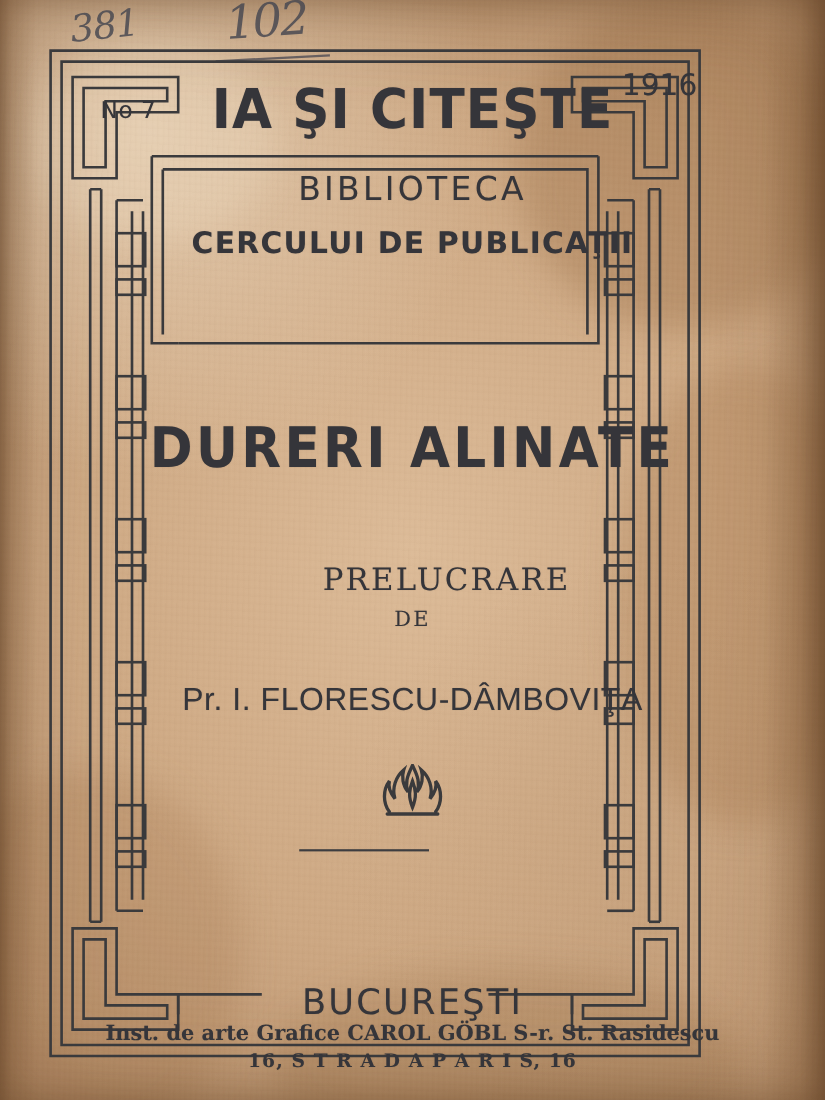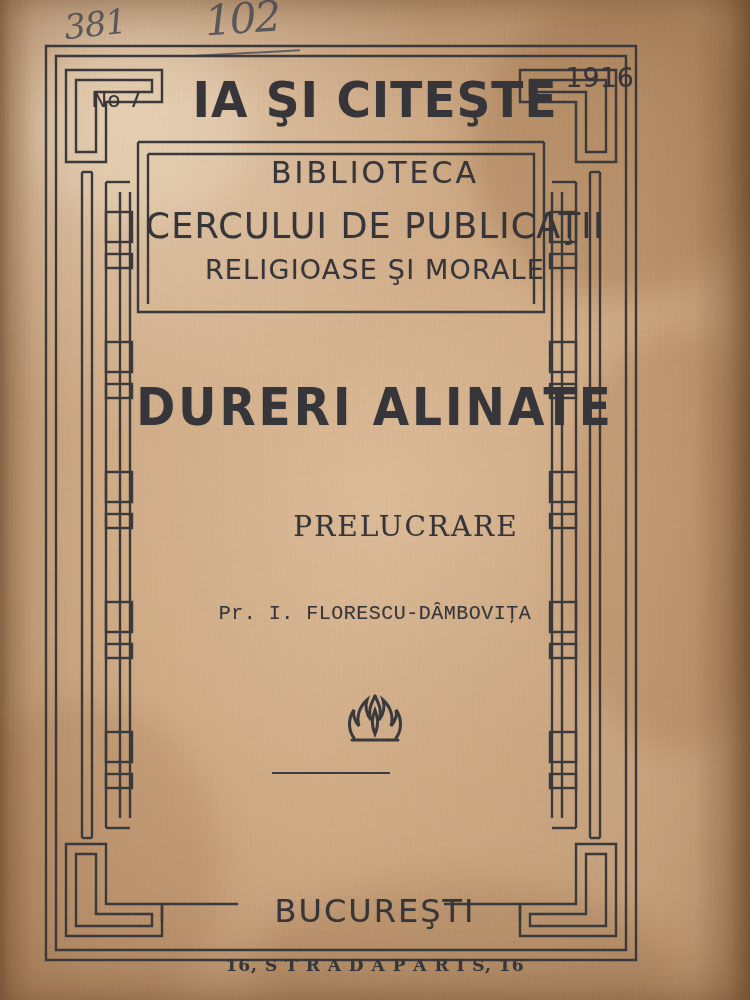--- a/index.html
+++ b/index.html
@@ -138,23 +138,24 @@
     transform: scaleY(1.06);
   }
   .sub1 {
     top: 155px;
     font-size: 30px;
     letter-spacing: 3px;
     font-family: "DejaVu Sans", sans-serif;
   }
   .sub2 {
     top: 206px;
-    font-size: 35px;
+    font-size: 27px;
     letter-spacing: 1.2px;
     font-family: "DejaVu Sans", sans-serif;
+    font-weight: bold;
   }
   .sub3 {
     top: 254px;
     font-size: 27px;
     letter-spacing: 1.2px;
     font-family: "DejaVu Sans", sans-serif;
   }
   .title {
     top: 380px;
     font-size: 47px;
@@ -170,24 +171,24 @@
     font-family: "DejaVu Serif", serif;
     padding-left: 31px;
   }
   .de {
     top: 552px;
     font-size: 19px;
     letter-spacing: 2px;
     font-family: "DejaVu Serif", serif;
   }
   .author {
-    top: 602px;
-    font-size: 20px;
+    top: 620px;
+    font-size: 29px;
     letter-spacing: 0.5px;
-    font-family: Liberation Mono, monospace;
+    font-family: Liberation Sans, sans-serif;
   }
   .flame {
     position: absolute;
     top: 690px;
     left: 0; width: 100%;
     text-align: center;
   }
   .flame svg { display: inline-block; }
   .rule {
     position: absolute;
@@ -310,34 +311,35 @@
         <path d="M478 862 V880"></path>
       </g>
     </svg>
   </div>
 
   <div class="ink no7">No 7</div>
   <div class="ink year">1916</div>
   <div class="ink masthead">IA ŞI CITEŞTE</div>
   <div class="ink sub1">BIBLIOTECA</div>
   <div class="ink sub2">CERCULUI DE PUBLICAŢII</div>
-  <div class="ink sub3">RELIGIOASE ŞI MORALE</div>
 
   <div class="ink title">DURERI ALINATE</div>
   <div class="ink prelucrare">PRELUCRARE</div>
+  <div class="ink de">DE</div>
   <div class="ink author">Pr. I. FLORESCU-DÂMBOVIŢA</div>
 
   <div class="flame">
     <svg width="70" height="64" viewBox="0 0 70 64" fill="none" xmlns="http://www.w3.org/2000/svg">
       <g stroke="#3a3a3c" stroke-width="3" fill="none" stroke-linecap="round">
         <path d="M35 6 C30 16 28 22 31 30 C26 24 25 16 27 10 C20 16 16 26 19 36 C14 30 13 24 14 20 C8 28 8 40 14 48"></path>
         <path d="M35 6 C40 16 42 22 39 30 C44 24 45 16 43 10 C50 16 54 26 51 36 C56 30 57 24 56 20 C62 28 62 40 56 48"></path>
         <path d="M35 20 C32 28 31 34 35 44 C39 34 38 28 35 20Z"></path>
         <path d="M12 50 H58"></path>
       </g>
     </svg>
   </div>
   <div class="rule"></div>
 
   <div class="ink city">BUCUREŞTI</div>
+  <div class="ink imprint1">Inst. de arte Grafice CAROL GÖBL S-r. St. Rasidescu</div>
   <div class="ink imprint2">16, S T R A D A  P A R I S, 16</div>
 
 </div>
 
 </body></html>

